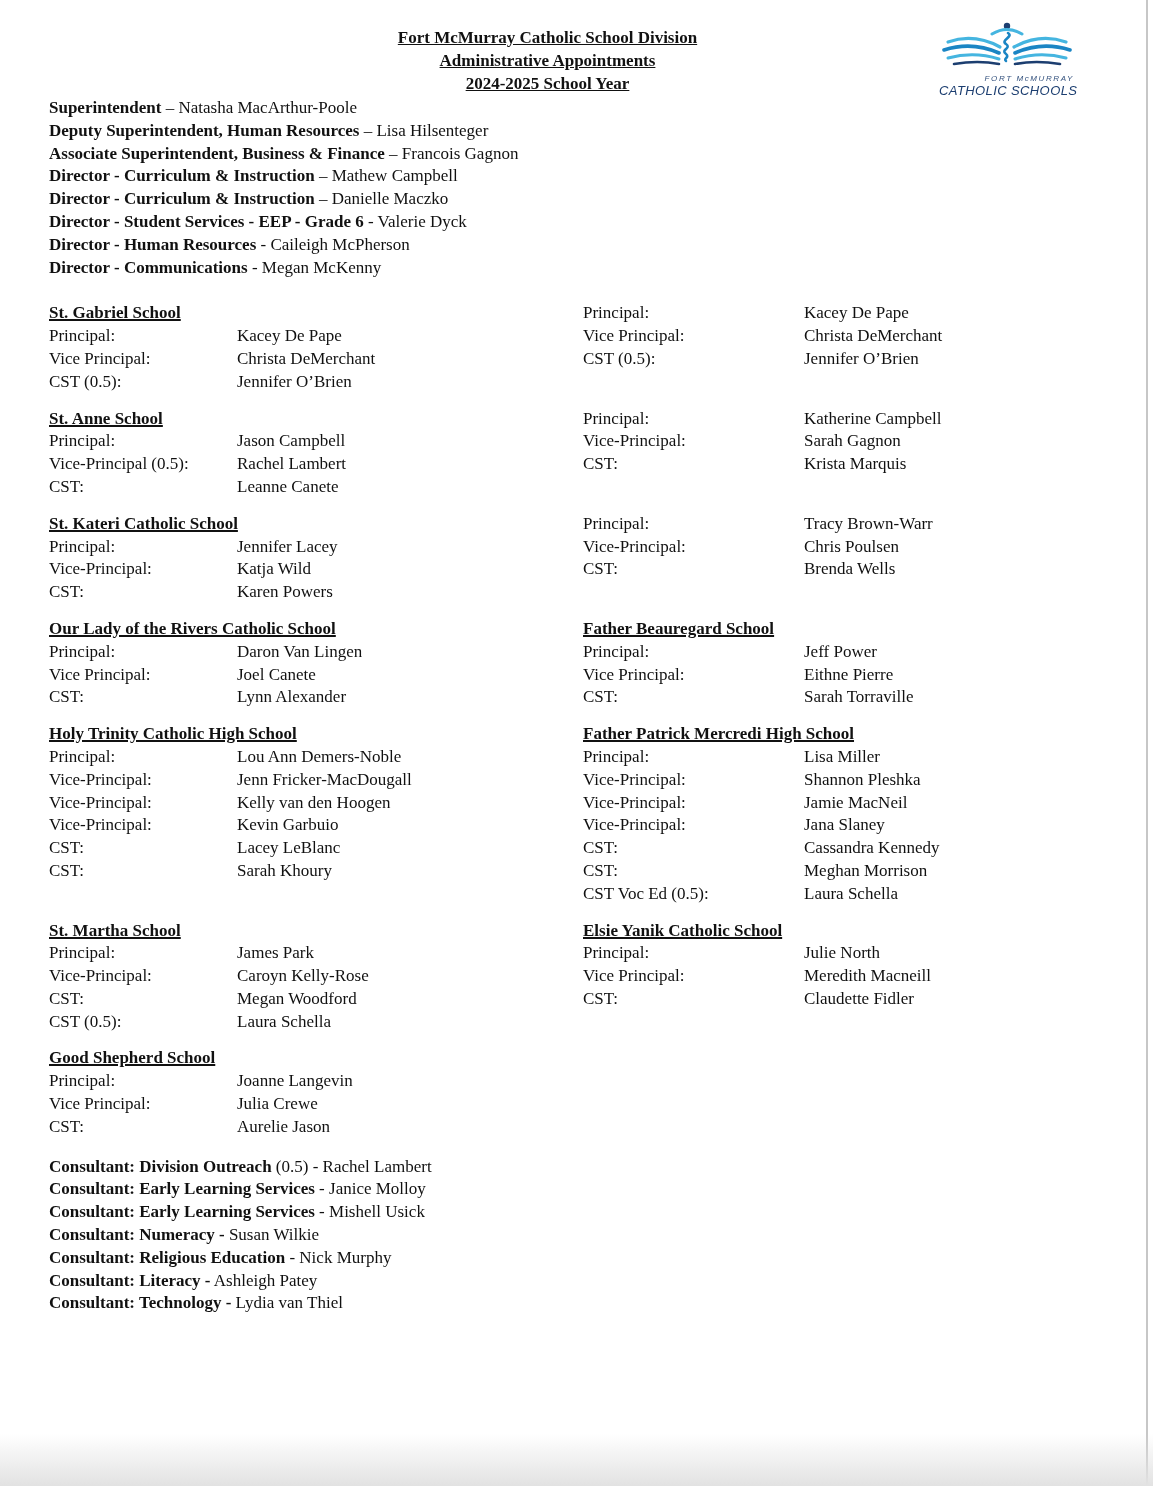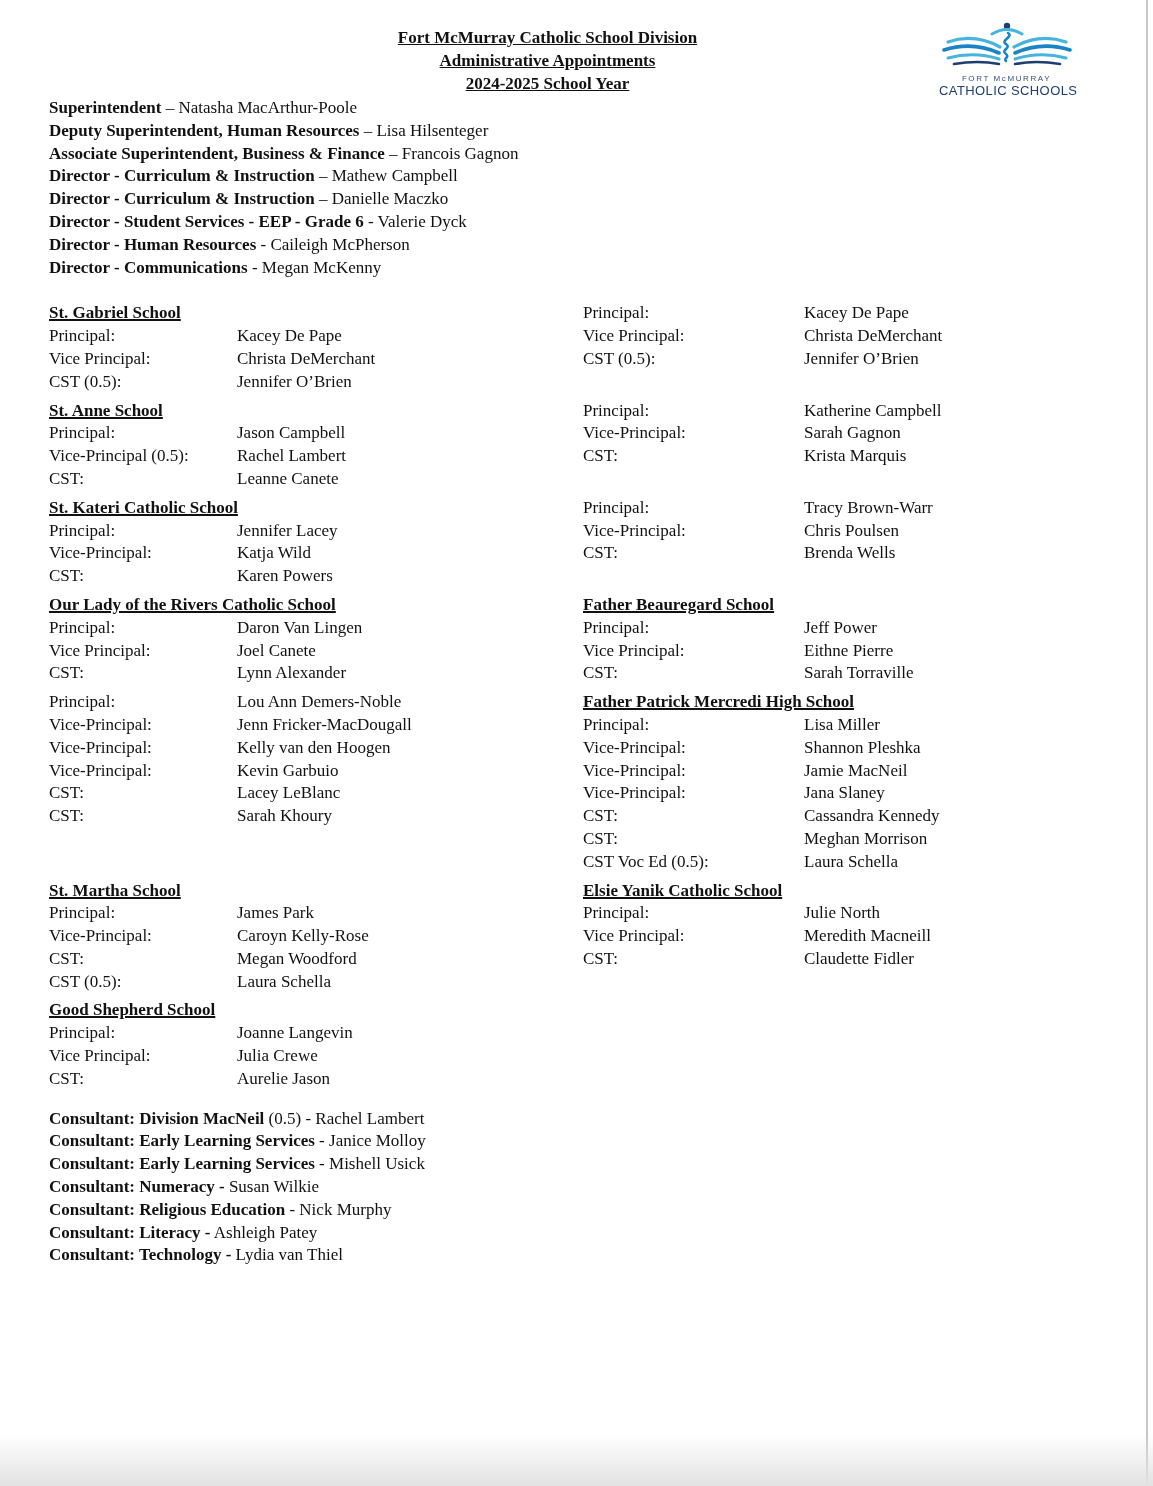--- a/index.html
+++ b/index.html
@@ -20,39 +20,40 @@
   .page-bottom-shade {
     position: absolute; left: 0; bottom: 0; width: 100%; height: 52px;
     background: linear-gradient(to bottom, rgba(220,220,220,0), #e2e2e2);
   }
   .content { position: absolute; left: 49px; top: 26px; width: 997px; }
 
   .title-block { text-align: center; font-weight: bold; line-height: 23px; text-decoration: underline; }
 
   .logo {
     position: absolute; left: 890px; top: -6px; width: 135px;
-    text-align: center;
+    text-align: right;
+    font-style: italic;
   }
   .logo svg { display: block; margin: 0 auto; }
   .logo-text1 {
     font-family: "Liberation Sans", sans-serif; font-size: 8px;
     letter-spacing: 1.6px; color: #33517d; line-height: 9px; white-space: nowrap;
   }
   .logo-text2 {
     font-family: "Liberation Sans", sans-serif; font-size: 13px;
     letter-spacing: 0.4px; color: #1c3e70; line-height: 16px; white-space: nowrap;
   }
 
   .leadership { margin-top: 2px; }
   .lead-line b, .cons-line b { font-weight: bold; }
 
   .schools-grid {
     display: grid;
     grid-template-columns: 534px 463px;
-    row-gap: 6px;
+    row-gap: 14px;
     margin-top: 23px;
   }
   .school-name {
     font-weight: bold;
     text-decoration: underline;
     text-decoration-thickness: 1.5px;
   }
   .srow { display: flex; }
   .slabel { flex: none; }
   .gc1 .slabel { width: 188px; }
@@ -234,20 +235,21 @@
           <span class="slabel">Vice Principal:</span>
           <span class="svalue">Eithne Pierre</span>
         </div>
       <div class="srow">
           <span class="slabel">CST:</span>
           <span class="svalue">Sarah Torraville</span>
         </div>
     </section>
 
     <section class="school gc1 gr5">
+      <div class="school-name">Holy Trinity Catholic High School</div>
       <div class="srow">
           <span class="slabel">Principal:</span>
           <span class="svalue">Lou Ann Demers-Noble</span>
         </div>
       <div class="srow">
           <span class="slabel">Vice-Principal:</span>
           <span class="svalue">Jenn Fricker-MacDougall</span>
         </div>
       <div class="srow">
           <span class="slabel">Vice-Principal:</span>
@@ -347,21 +349,21 @@
         </div>
       <div class="srow">
           <span class="slabel">CST:</span>
           <span class="svalue">Aurelie Jason</span>
         </div>
     </section>
 
   </div>
 
   <div class="consultants">
-    <div class="cons-line"><b>Consultant: Division MacNeil</b><span> (0.5) - Rachel Lambert</span></div>
+    <div class="cons-line"><b>Consultant: Division Outreach</b><span> (0.5) - Rachel Lambert</span></div>
     <div class="cons-line"><b>Consultant: Early Learning Services</b><span> - Janice Molloy</span></div>
     <div class="cons-line"><b>Consultant: Early Learning Services</b><span> - Mishell Usick</span></div>
     <div class="cons-line"><b>Consultant: Numeracy -</b><span> Susan Wilkie</span></div>
     <div class="cons-line"><b>Consultant: Religious Education</b><span> - Nick Murphy</span></div>
     <div class="cons-line"><b>Consultant: Literacy -</b><span> Ashleigh Patey</span></div>
     <div class="cons-line"><b>Consultant: Technology -</b><span> Lydia van Thiel</span></div>
   </div>
 
 </div>
 

